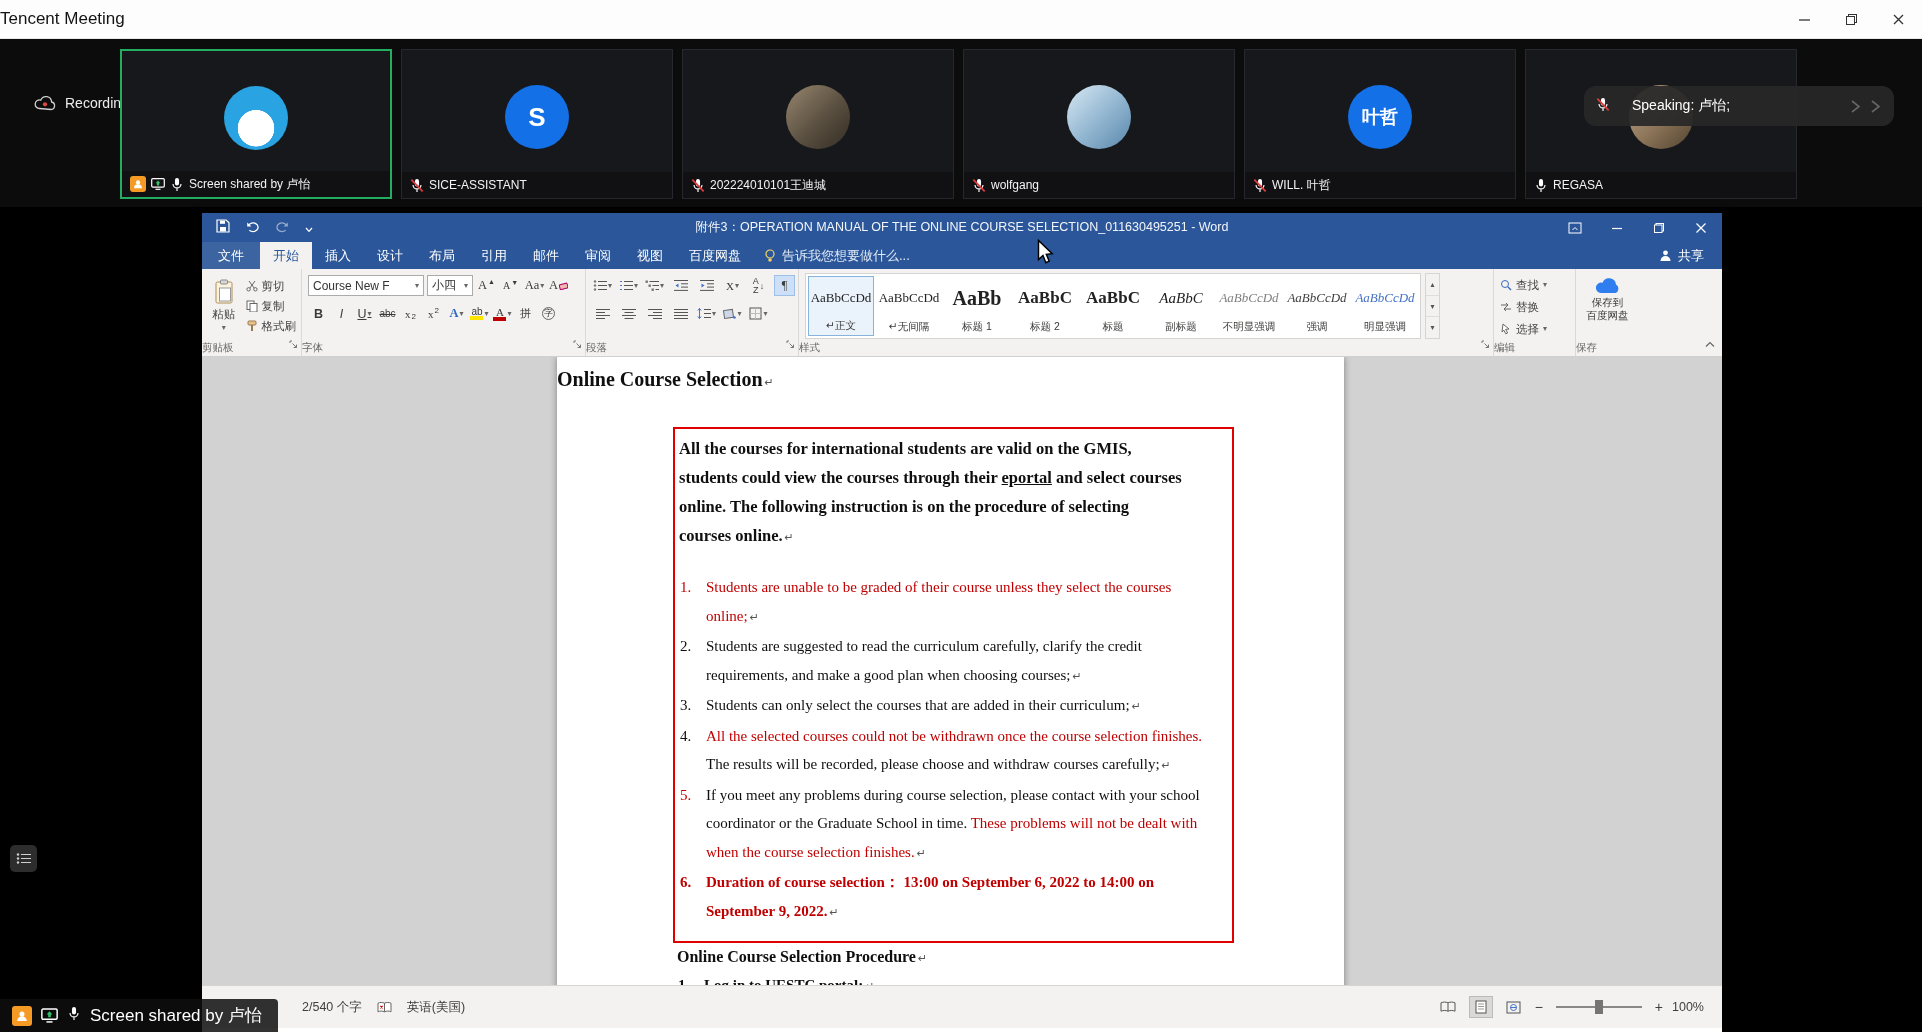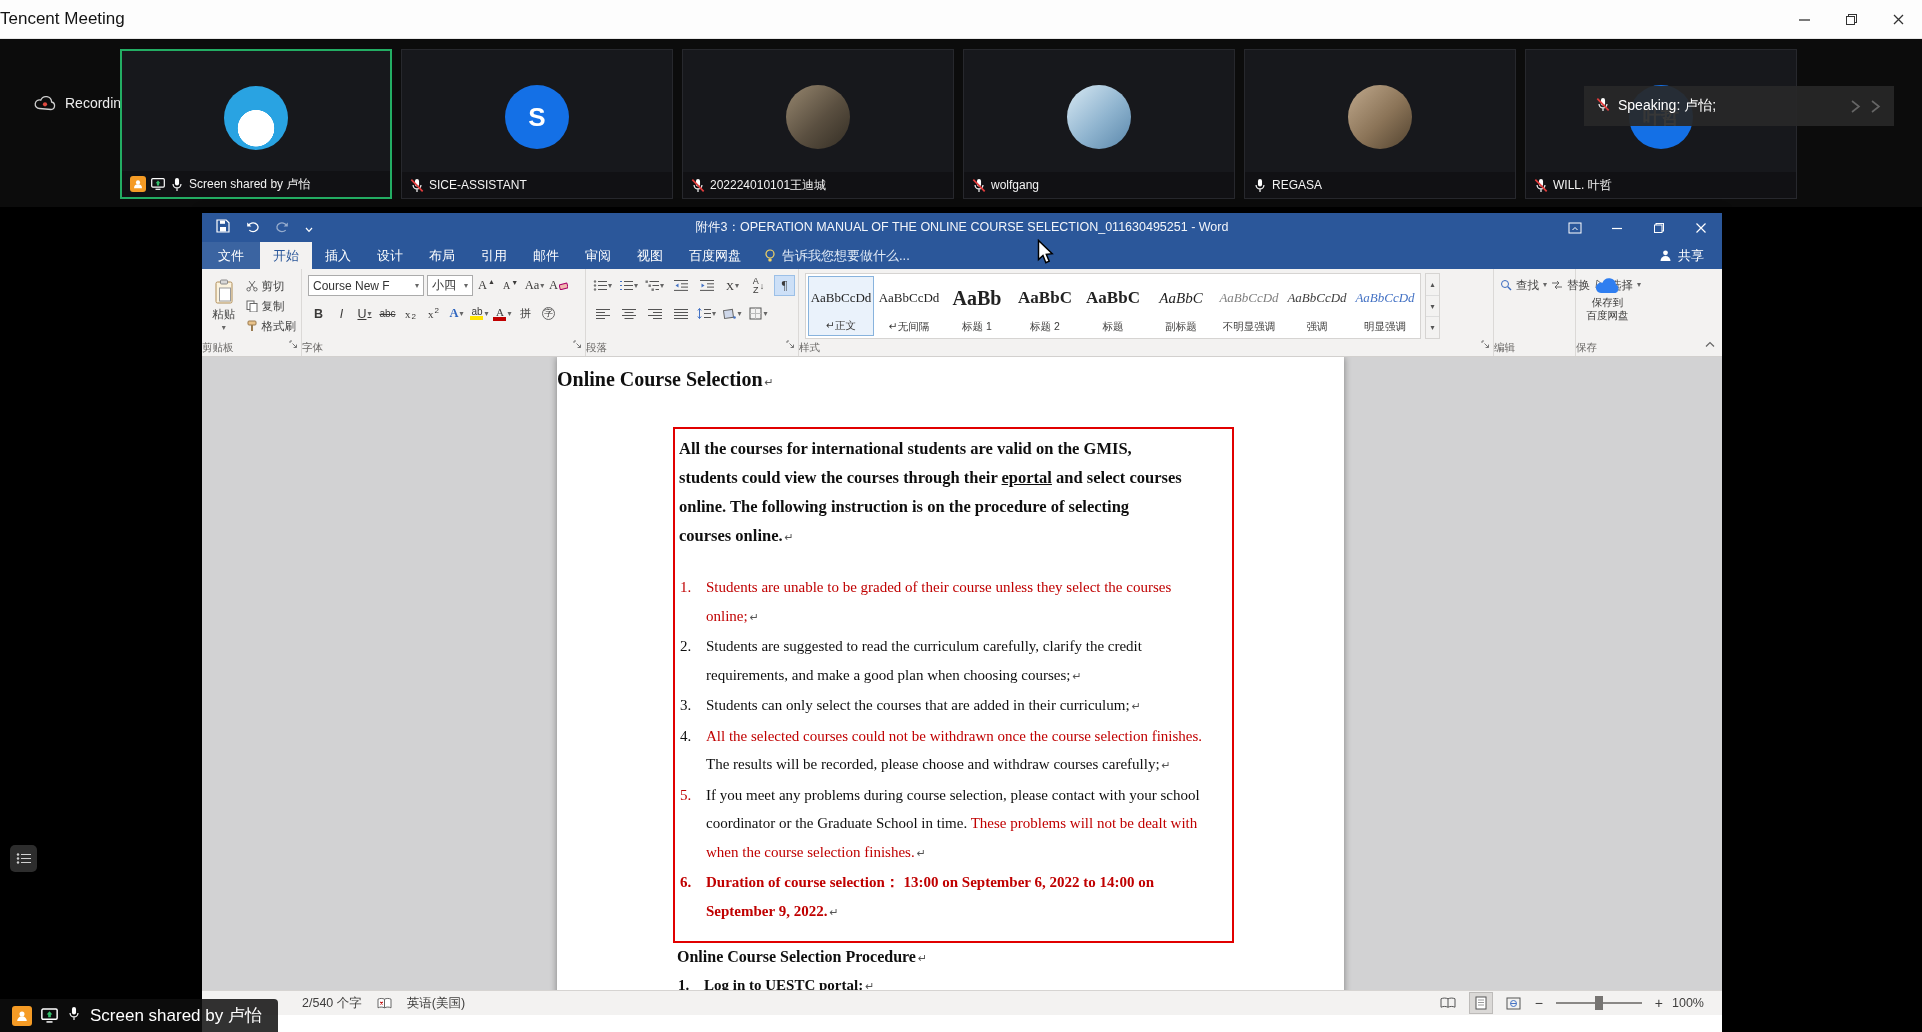--- a/index.html
+++ b/index.html
@@ -24,22 +24,22 @@
   .tile-avatar{position:absolute;left:50%;top:67px;transform:translate(-50%,-50%);width:64px;height:64px;border-radius:50%;
     display:flex;align-items:center;justify-content:center;color:#fff;font-weight:bold;font-size:26px}
   .av-doraemon{background:radial-gradient(circle at 50% 66%,#ffffff 0 34%,#29a3e2 35%)}
   .av-letter{background:#1470e6}
   .av-photo-warm{background:linear-gradient(135deg,#97876f,#5a4f40 55%,#332d24)}
   .av-photo-ice{background:linear-gradient(135deg,#d8e9f3,#8fb4cf 55%,#5a87ab)}
   .av-photo-tan{background:linear-gradient(135deg,#c0a98d,#8a7357 55%,#51422f)}
   .tile-label{position:absolute;left:0;right:0;bottom:0;height:26px;display:flex;align-items:center;gap:5px;
     padding:0 8px;color:#f3f3f3;font-size:12px;background:rgba(8,8,8,.38);white-space:nowrap;overflow:hidden}
   .badge-person{display:inline-flex;align-items:center;justify-content:center;width:16px;height:16px;border-radius:3px;background:var(--orange)}
-  .speaking{position:absolute;left:1584px;top:47px;width:310px;height:40px;background:rgba(40,40,40,.93);border-radius:0;
-    display:flex;align-items:center;gap:8px;padding:0 12px;color:#fff;font-size:14px;z-index:6}
+  .speaking{position:absolute;left:1584px;top:47px;width:310px;height:40px;background:rgba(40,40,40,.93);border-radius:12px;
+    display:flex;align-items:center;gap:22px;padding:0 12px;color:#fff;font-size:14px;z-index:6}
   .strip-arrows{margin-left:auto;display:flex;gap:6px;opacity:.55}
 
   
   .word{position:absolute;left:202px;top:213px;width:1520px;height:819px;background:#fff;box-shadow:0 0 10px rgba(0,0,0,.6)}
   .word-tb{position:relative;height:29px;background:var(--blue);color:#fff;display:flex;align-items:center}
   .qat{display:flex;align-items:center;gap:15px;padding-left:14px}
   .qat .dim{opacity:.5}
   .word-title{position:absolute;left:50%;transform:translateX(-50%);font-size:12.5px;white-space:nowrap;color:#f2f5fa}
   .word-ctls{margin-left:auto;display:flex;height:100%}
   .word-ctl{width:42px;height:100%;display:flex;align-items:center;justify-content:center}
@@ -72,21 +72,21 @@
   .styles-body{display:flex;gap:4px}
   .styles-gallery{display:flex;gap:2px;background:#fff;border:1px solid #d6d4d2;padding:2px}
   .style-item{width:66px;height:60px;background:#fff;display:flex;flex-direction:column;align-items:center;justify-content:flex-end;padding-bottom:2px}
   .style-item.selected{border:1px solid #88b3dd;background:#eaf2fb}
   .style-preview{font-family:"Liberation Serif","DejaVu Serif",serif;color:#222;flex:1;display:flex;align-items:center}
   .s-sm{font-size:13px}.s-md{font-size:15px}.s-lg{font-size:17px;font-weight:bold}.s-xl{font-size:20px;font-weight:bold}
   .it{font-style:italic}
   .style-name{font-size:10.5px;color:#3b3a39;white-space:nowrap}
   .gal-scroll{display:flex;flex-direction:column;width:15px;border:1px solid #d6d4d2;background:#f3f2f1}
   .gs-btn{flex:1;display:flex;align-items:center;justify-content:center;font-size:8px;color:#555;border-bottom:1px solid #ddd}
-  .edit-col{display:flex;flex-direction:row;gap:4px;padding-top:3px}
+  .edit-col{display:flex;flex-direction:column;gap:4px;padding-top:3px}
   .save-big{display:flex;flex-direction:column;align-items:center;font-size:10.5px;line-height:1.25;padding-top:3px;color:#3b3a39}
   .ribbon-collapse{position:absolute;right:7px;bottom:4px;color:#666}
 
   
   .doc-area{position:absolute;left:0;top:144px;width:1520px;height:646px;background:#d2d2d3;overflow:hidden}
   .page{position:absolute;left:355px;top:0;width:787px;height:646px;background:#fff;box-shadow:0 0 7px rgba(0,0,0,.4);
     font-family:"Liberation Serif","DejaVu Serif",serif;color:#0f0f0f}
   .doc-title{position:absolute;top:11px;left:0;right:0;font-weight:bold;font-size:20px}
   .pmark{font-family:"DejaVu Sans",sans-serif;font-size:11px;color:#555;margin-left:2px;font-weight:normal}
   .red-box{position:absolute;left:116px;top:70px;width:561px;height:516px;border:2px solid var(--boxred);padding:5px 0 0 4px}
@@ -96,21 +96,21 @@
   .doc-li{position:relative;padding-left:27px;font-size:15px;line-height:28.5px}
   .doc-num{position:absolute;left:1px;top:0}
   .red{color:var(--docred)}
   .b{font-weight:bold}
   .u{}
   .subheading{position:absolute;left:120px;top:591px;font-weight:bold;font-size:16px}
   .procedure{position:absolute;left:121px;top:620px;font-weight:bold;font-size:15px}
   .proc-num{display:inline-block;width:26px}
 
   
-  .statusbar{position:absolute;left:0;bottom:17px;width:1520px;height:25px;background:#f3f2f1;border-top:1px solid #d6d4d2;
+  .statusbar{position:absolute;left:0;bottom:4px;width:1520px;height:43px;background:#f3f2f1;border-top:1px solid #d6d4d2;
     display:flex;align-items:center;font-size:12.5px;color:#3f3e3d}
   .sb-left{display:flex;align-items:center;gap:15px;padding-left:100px}
   .sb-right{margin-left:auto;display:flex;align-items:center;gap:9px;padding-right:18px}
   .view-btn{width:24px;height:22px;display:flex;align-items:center;justify-content:center}
   .view-btn.active{background:#dbd9d7;border:1px solid #bdbbb9}
   .zoom-track{position:relative;width:86px;height:2px;background:#8a8886;margin:0 4px}
   .zoom-tick{position:absolute;left:50%;top:-3px;width:1px;height:8px;background:#8a8886}
   .zoom-thumb{position:absolute;left:50%;top:-6px;width:8px;height:14px;background:#767472;transform:translateX(-50%)}
   .zoom-sign{font-size:14px;color:#3f3e3d}
 
@@ -210,40 +210,40 @@
             <svg width="14" height="15" viewBox="0 0 13 14">
               <rect x="4.6" y="1" width="3.8" height="7" rx="1.9" fill="#fff"></rect>
               <path d="M2.8 6.5a3.7 3.7 0 0 0 7.4 0" fill="none" stroke="#fff" stroke-width="1.1"></path>
               <line x1="6.5" y1="10.5" x2="6.5" y2="13" stroke="#fff" stroke-width="1.1"></line>
               <line x1="1.2" y1="1.5" x2="11.8" y2="12.5" stroke="#e23d3d" stroke-width="1.6"></line>
             </svg>
             <span class="tl-text">wolfgang</span>
           </div>
         </div>
         <div class="tile">
-          <div class="tile-avatar av-photo-tan"></div>
-          <div class="tile-label">
-            <svg width="14" height="15" viewBox="0 0 13 14">
-              <rect x="4.6" y="1" width="3.8" height="7" rx="1.9" fill="#fff"></rect>
-              <path d="M2.8 6.5a3.7 3.7 0 0 0 7.4 0" fill="none" stroke="#fff" stroke-width="1.1"></path>
-              <line x1="6.5" y1="10.5" x2="6.5" y2="13" stroke="#fff" stroke-width="1.1"></line>
-            </svg>
-            <span class="tl-text">REGASA</span>
-          </div>
-        </div>
-        <div class="tile">
           <div class="tile-avatar av-letter" style="font-size: 18px;">叶哲</div>
           <div class="tile-label">
             <svg width="14" height="15" viewBox="0 0 13 14">
               <rect x="4.6" y="1" width="3.8" height="7" rx="1.9" fill="#fff"></rect>
               <path d="M2.8 6.5a3.7 3.7 0 0 0 7.4 0" fill="none" stroke="#fff" stroke-width="1.1"></path>
               <line x1="6.5" y1="10.5" x2="6.5" y2="13" stroke="#fff" stroke-width="1.1"></line>
               <line x1="1.2" y1="1.5" x2="11.8" y2="12.5" stroke="#e23d3d" stroke-width="1.6"></line>
             </svg>
             <span class="tl-text">WILL. 叶哲</span>
+          </div>
+        </div>
+        <div class="tile">
+          <div class="tile-avatar av-photo-tan"></div>
+          <div class="tile-label">
+            <svg width="14" height="15" viewBox="0 0 13 14">
+              <rect x="4.6" y="1" width="3.8" height="7" rx="1.9" fill="#fff"></rect>
+              <path d="M2.8 6.5a3.7 3.7 0 0 0 7.4 0" fill="none" stroke="#fff" stroke-width="1.1"></path>
+              <line x1="6.5" y1="10.5" x2="6.5" y2="13" stroke="#fff" stroke-width="1.1"></line>
+            </svg>
+            <span class="tl-text">REGASA</span>
           </div>
         </div>
       </div>
 
     <div class="speaking">
       <span id="speaking-mic"><svg width="14" height="15" viewBox="0 0 13 14">
             <rect x="4.6" y="1" width="3.8" height="7" rx="1.9" fill="#fff"></rect>
             <path d="M2.8 6.5a3.7 3.7 0 0 0 7.4 0" fill="none" stroke="#fff" stroke-width="1.1"></path>
             <line x1="6.5" y1="10.5" x2="6.5" y2="13" stroke="#fff" stroke-width="1.1"></line>
             <line x1="1.2" y1="1.5" x2="11.8" y2="12.5" stroke="#e23d3d" stroke-width="1.6"></line>

